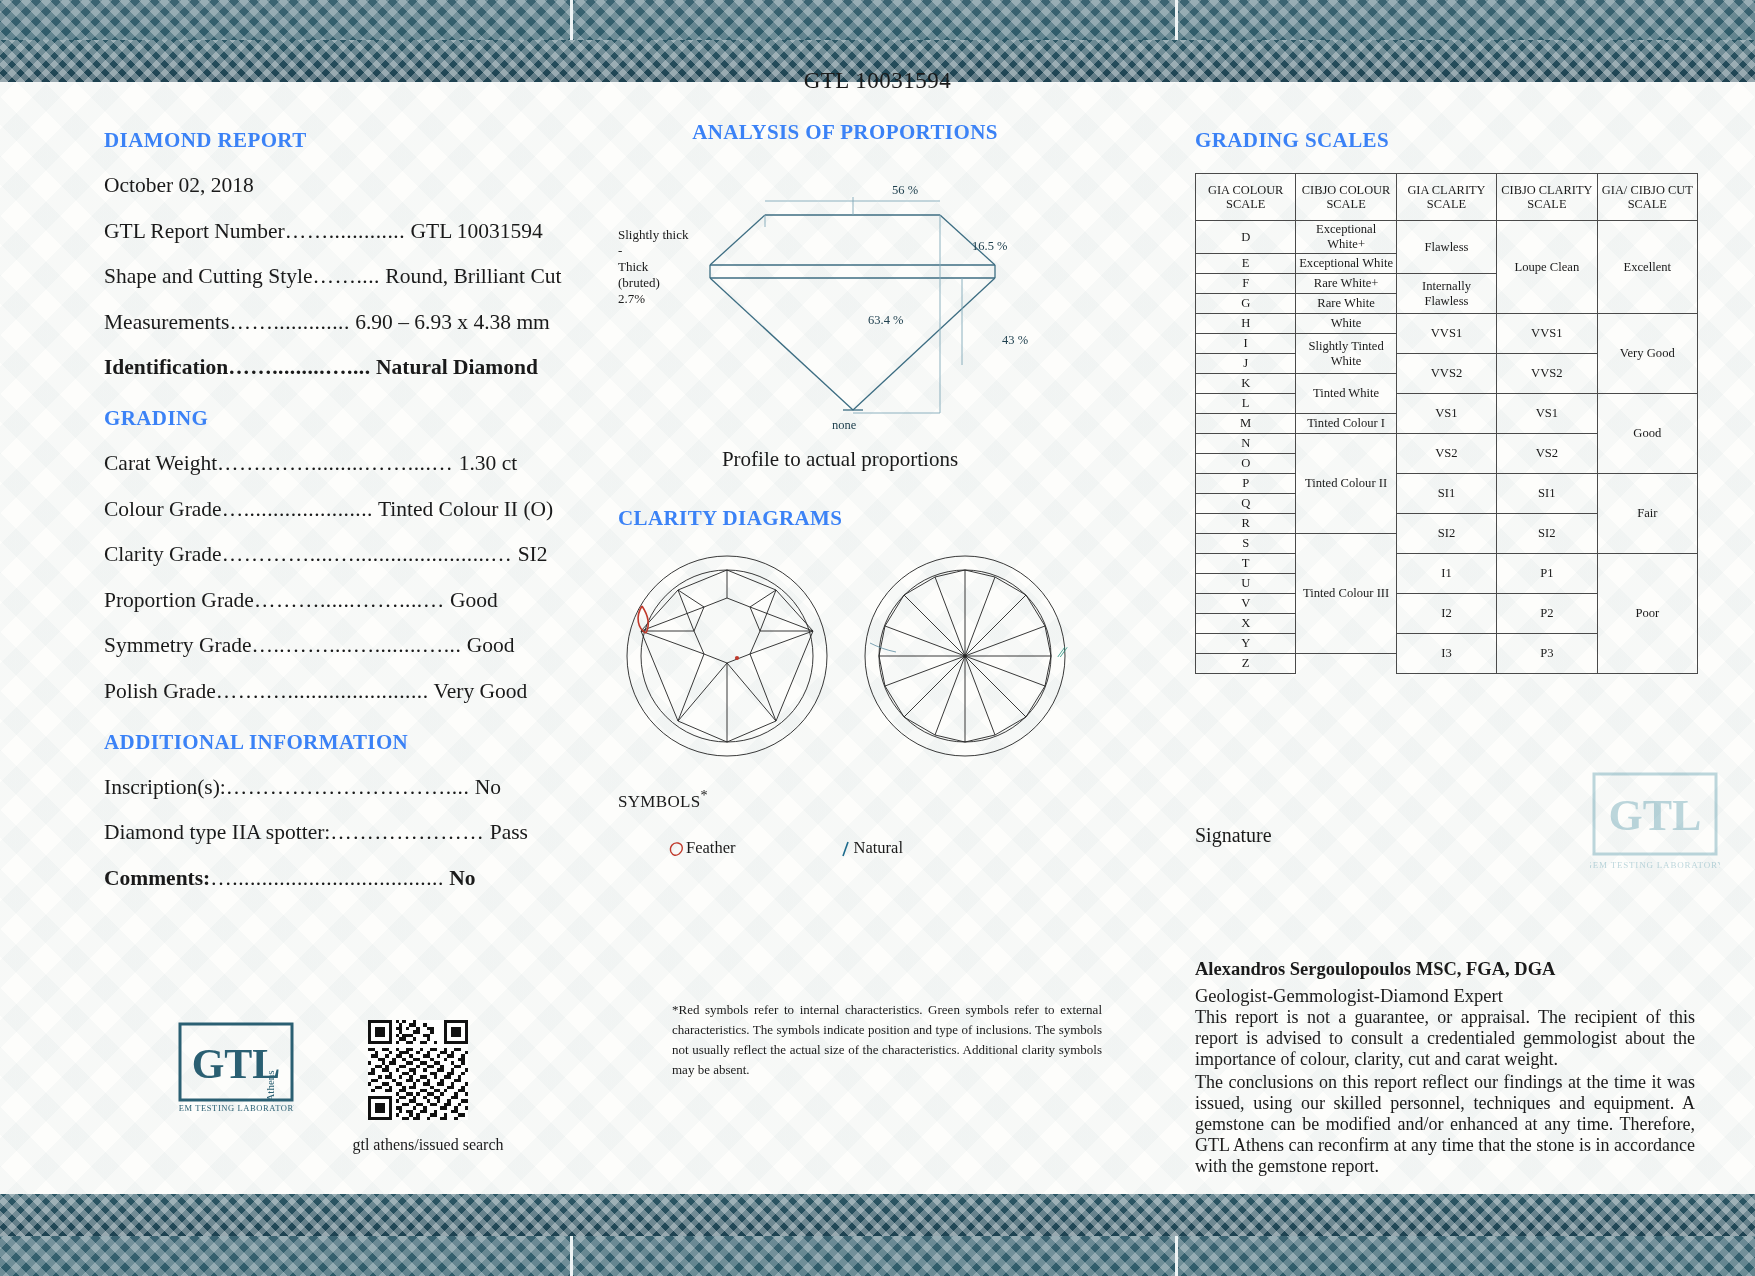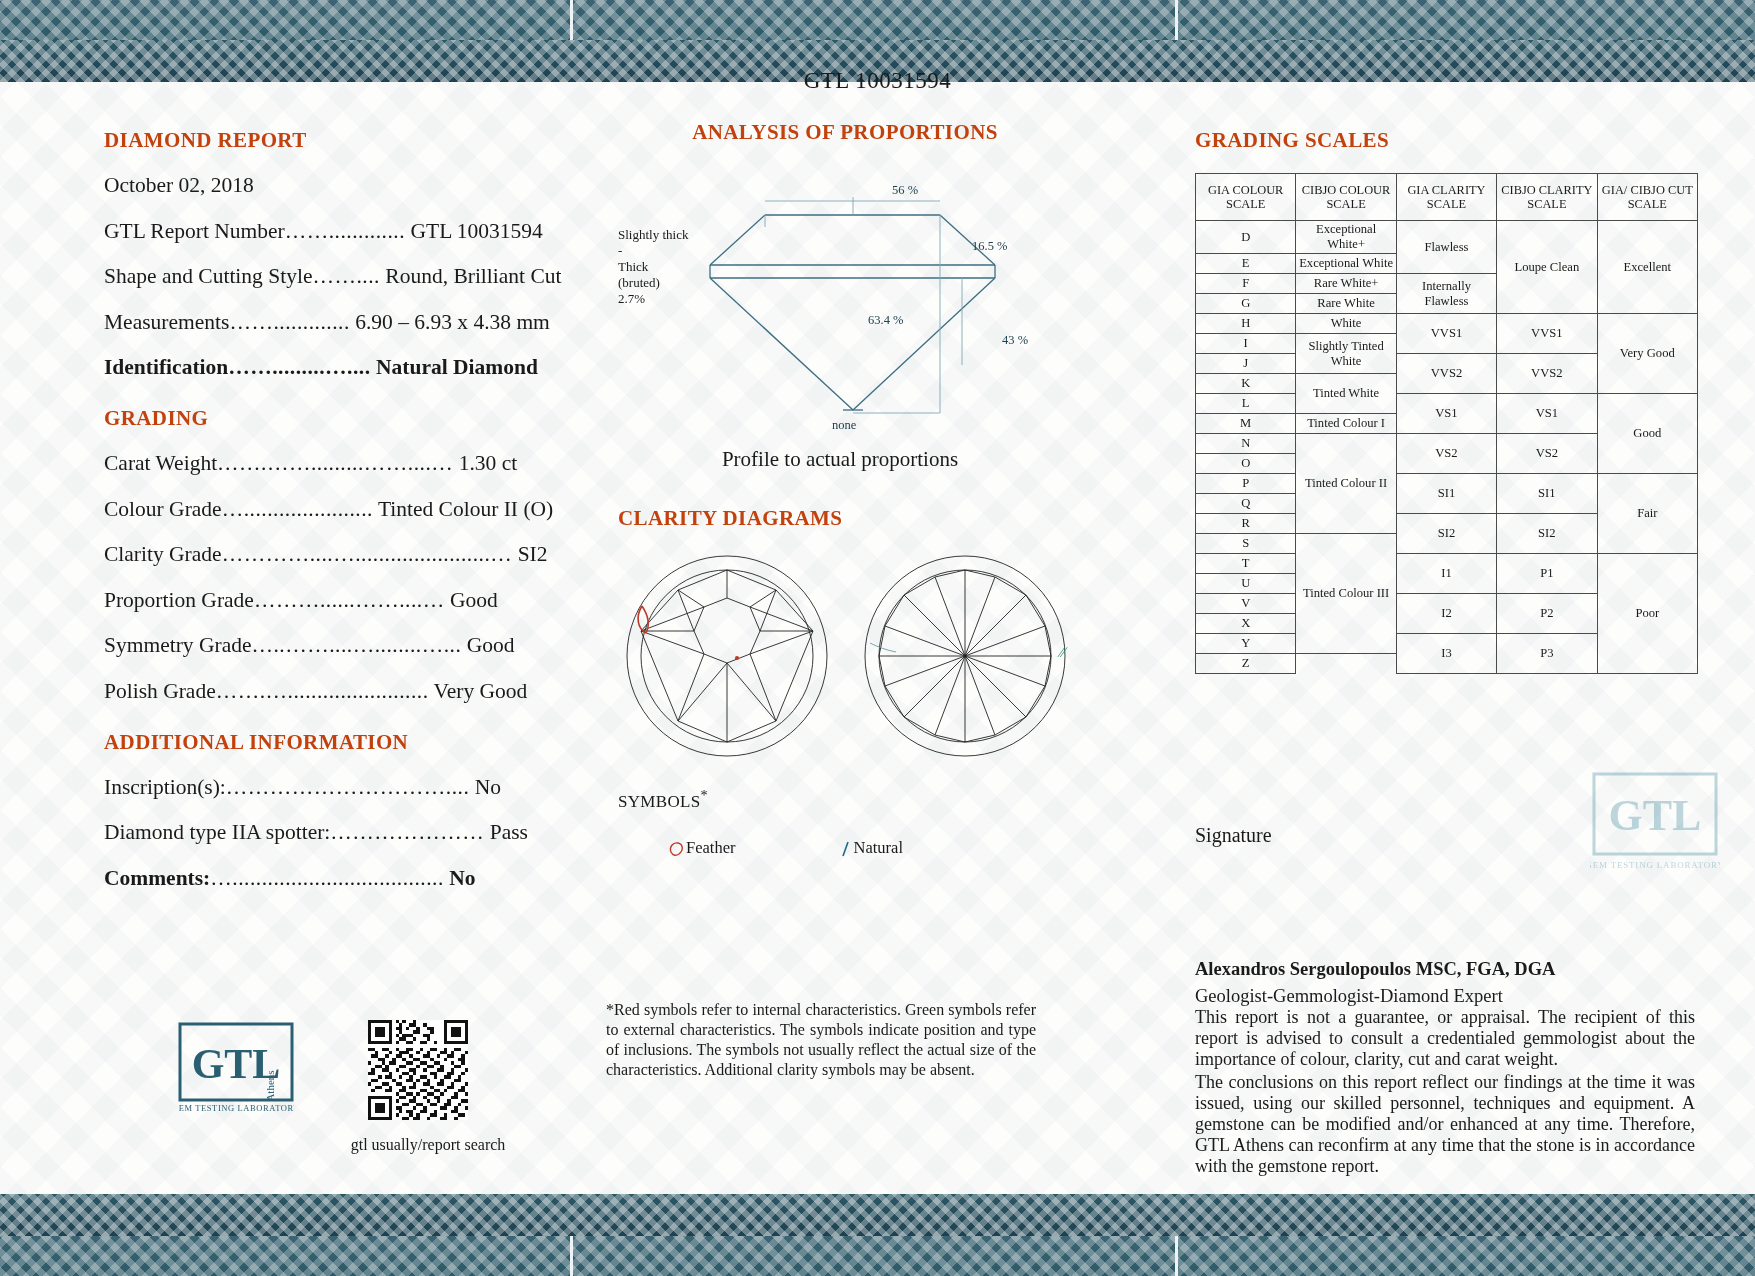--- a/index.html
+++ b/index.html
@@ -73,21 +73,21 @@
   }
 
   
   .col-left  { position: absolute; left: 104px;  top: 128px; width: 480px; }
   .col-mid   { position: absolute; left: 640px;  top: 120px; width: 420px; }
   .col-right { position: absolute; left: 1195px; top: 128px; width: 505px; }
 
   h2.section {
     font-size: 21px;
     font-weight: bold;
-    color: #c2410c;
+    color: #3b82f6;
     letter-spacing: .4px;
     margin: 0 0 20px 0;
     font-family: "Liberation Serif", serif;
   }
   h2.section.mid { text-align: left; }
 
   .line {
     font-size: 21.5px;
     margin-bottom: 20.5px;
     white-space: nowrap;
@@ -142,24 +142,24 @@
     display: flex;
     gap: 104px;
     margin-top: 26px;
     margin-left: 28px;
     font-size: 16.5px;
   }
   .symbols-legend .item { display: flex; align-items: flex-end; }
 
   .footnote {
     position: absolute;
-    left: 606px;
+    left: 672px;
     top: 1000px;
     width: 430px;
-    font-size: 16px;
+    font-size: 13px;
     line-height: 20px;
     text-align: justify;
   }
 
   
   table.scales {
     border-collapse: collapse;
     width: 503px;
     font-size: 12.6px;
     table-layout: fixed;
@@ -493,21 +493,21 @@
           <rect x="22" y="27" width="1" height="1"></rect>
           <rect x="26" y="27" width="2" height="1"></rect>
         <rect x="10" y="28" width="2" height="1"></rect>
           <rect x="13" y="28" width="2" height="1"></rect>
           <rect x="17" y="28" width="1" height="1"></rect>
           <rect x="21" y="28" width="2" height="1"></rect>
           <rect x="25" y="28" width="1" height="1"></rect>
       </g>
     </svg>
   </div>
-  <div class="qr-caption">gtl usually/report search</div>
+  <div class="qr-caption">gtl athens/issued search</div>
 
   <div class="col-mid">
     <h2 class="section mid" style="text-align:center; margin-left:-10px;">ANALYSIS OF PROPORTIONS</h2>
 
     <div class="prop-wrap">
       <svg width="470" height="270" viewBox="0 0 470 270">
         <g stroke="#3c6d82" fill="none" stroke-width="1.3">
 
           <line x1="155" y1="50" x2="330" y2="50"></line>
 

